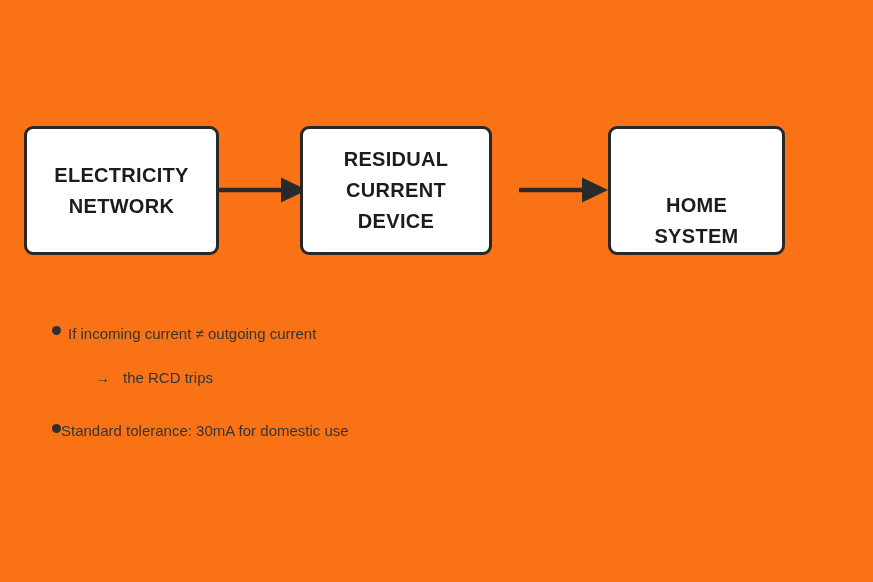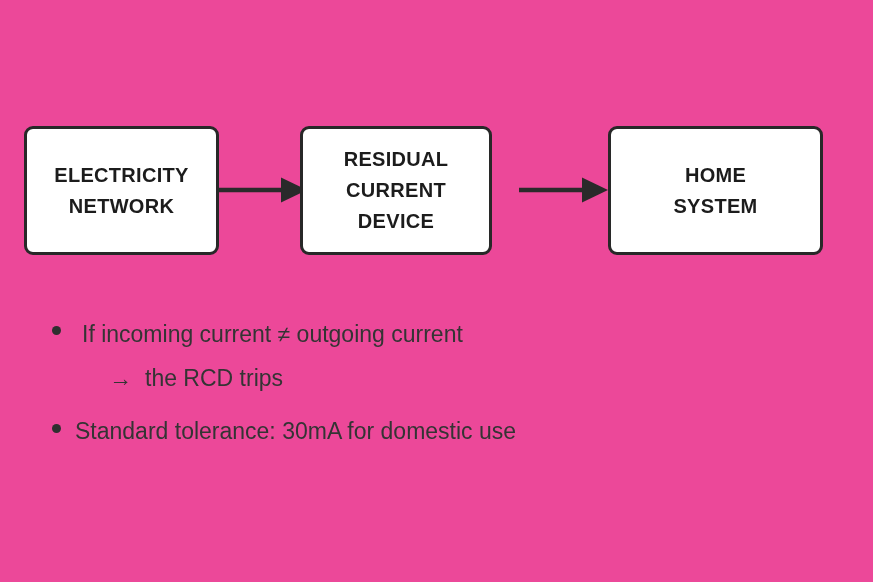--- a/index.html
+++ b/index.html
@@ -4,21 +4,21 @@
 <style>
   html, body {
     margin: 0;
     padding: 0;
     background: #ffffff;
   }
   .canvas {
     position: relative;
     width: 873px;
     height: 582px;
-    background: #ec4899;
+    background: #f97316;
     overflow: hidden;
     font-family: "Liberation Sans", "DejaVu Sans", sans-serif;
   }
 
   
   .node {
     position: absolute;
     top: 126px;
     height: 129px;
     box-sizing: border-box;
@@ -31,21 +31,21 @@
     text-align: center;
     font-weight: bold;
     font-size: 20px;
     line-height: 31px;
     letter-spacing: 0.3px;
     color: #1c1c1c;
     white-space: pre-line;
   }
   .node-1 { left: 24px;  width: 195px; }
   .node-2 { left: 300px; width: 192px; border-radius: 9px; }
-  .node-3 { left: 608px; width: 215px; }
+  .node-3 { left: 608px; width: 177px; align-items: flex-end; }
 
   
   .arrow {
     position: absolute;
     top: 175px;
     width: 89px;
     height: 30px;
   }
   .arrow-1 { left: 218px; }
   .arrow-2 { left: 519px; }
@@ -56,25 +56,24 @@
     width: 9px;
     height: 9px;
     border-radius: 50%;
     background: #2f2f2f;
   }
   .dot-1 { left: 52px; top: 326px; }
   .dot-2 { left: 52px; top: 424px; }
 
   .note-text {
     position: absolute;
-    font-size: 23px;
+    font-size: 15px;
     line-height: 28px;
     color: #343434;
     white-space: nowrap;
-    margin-left: 14px;
   }
   .note-line-1 { left: 68px; top: 320px; }
   .note-sub-1  { left: 95px; top: 364px; }
   .note-line-2 { left: 61px; top: 417px; }
 
   .sub-text { margin-left: 13px; }
 </style>
 </head>
 <body>
 

